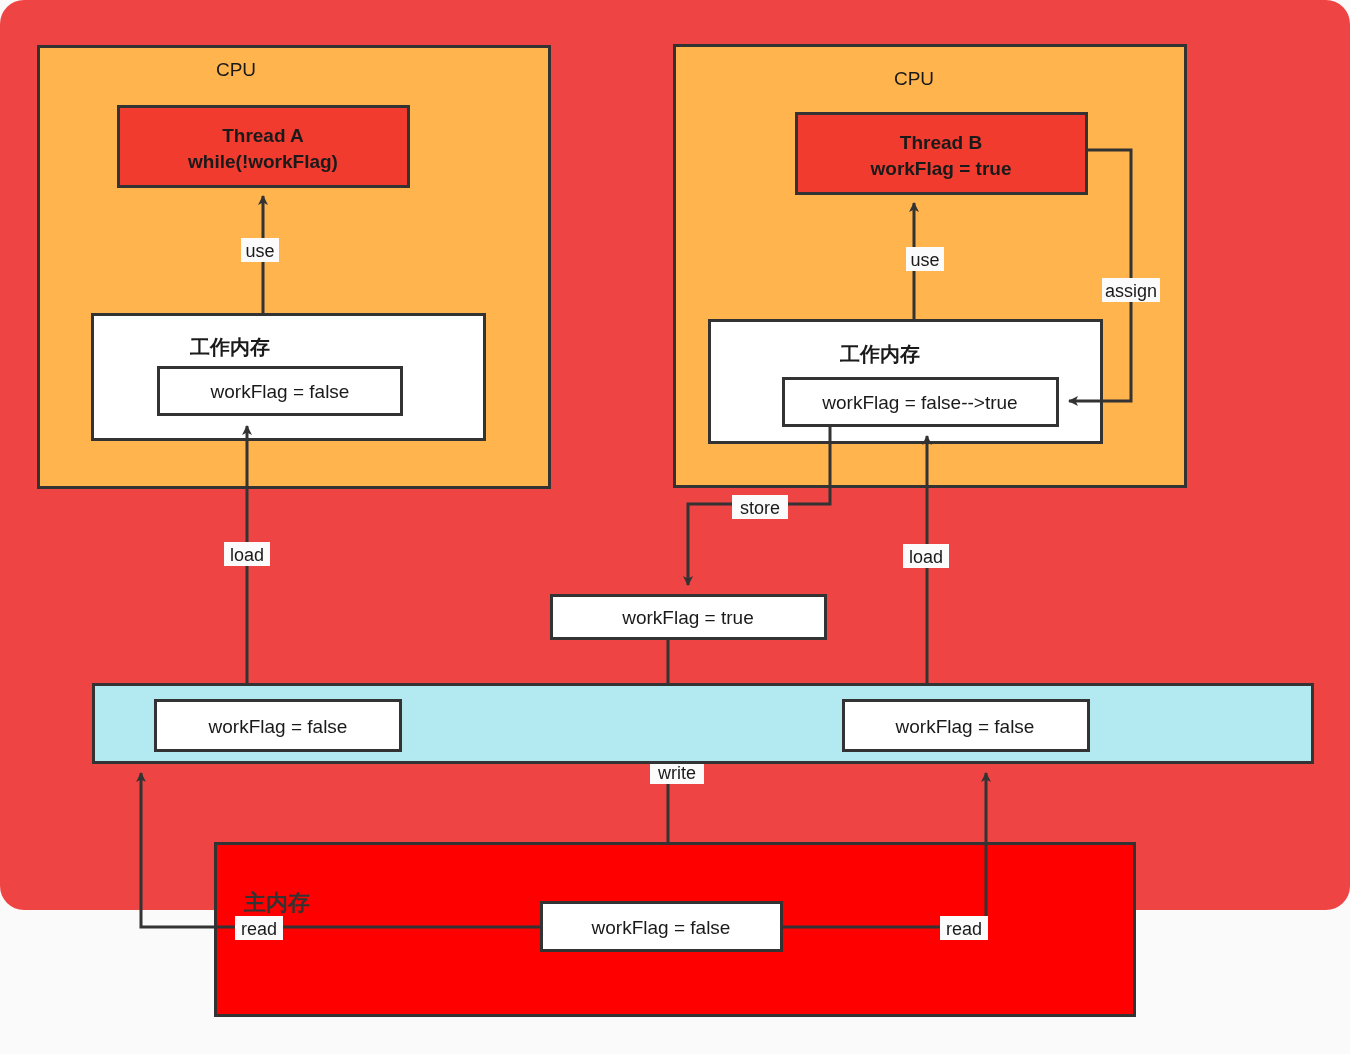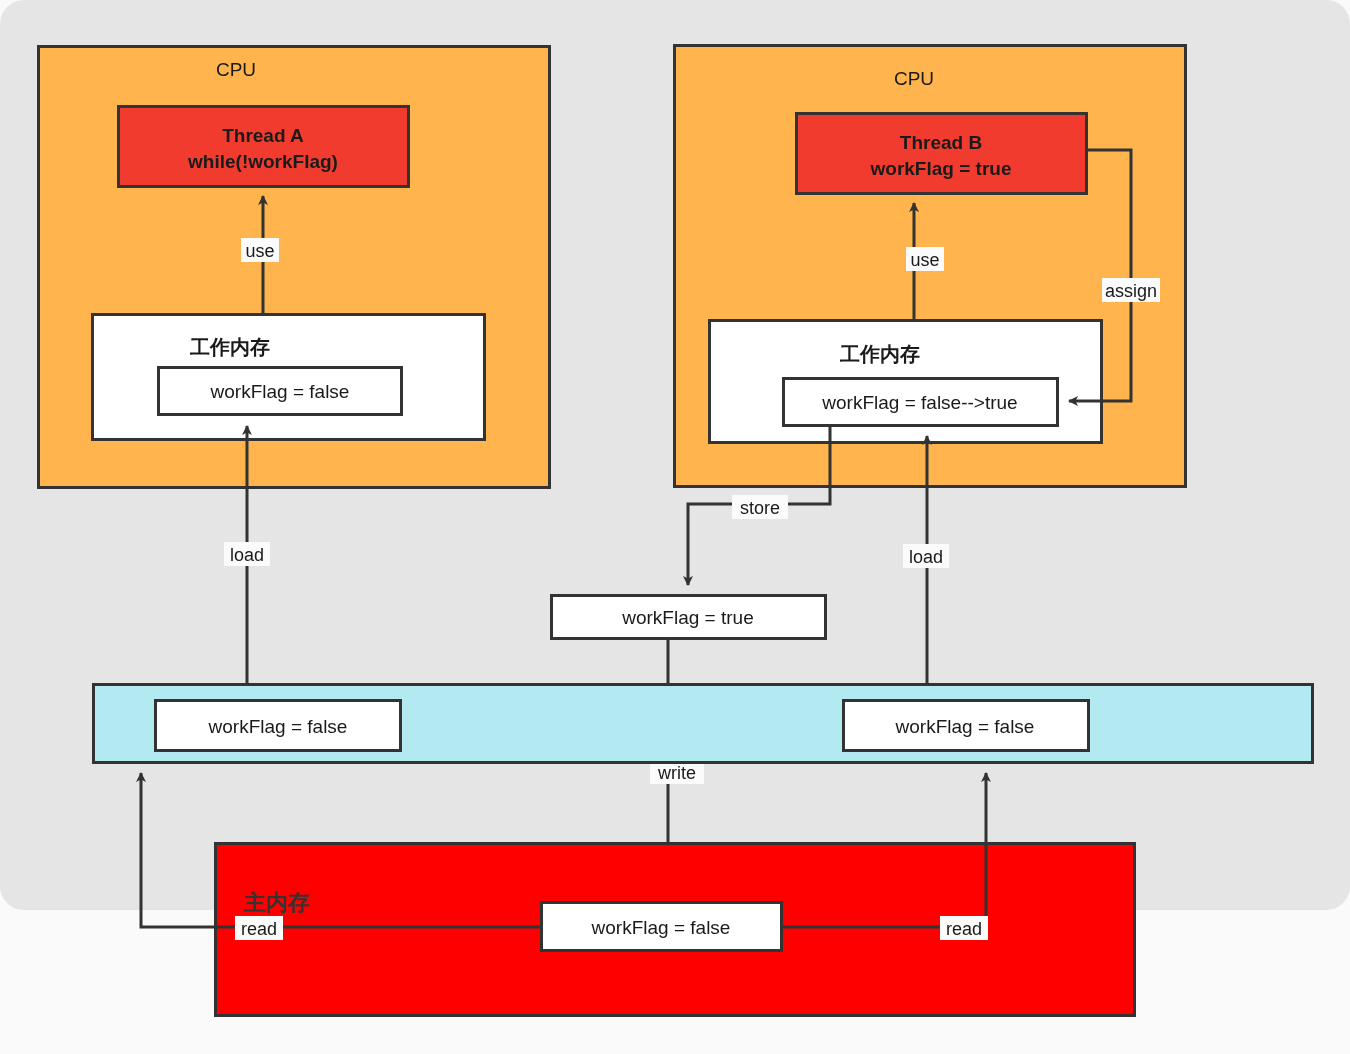--- a/index.html
+++ b/index.html
@@ -11,21 +11,21 @@
   body {
     width: 1350px;
     height: 1054px;
     font-family: "Liberation Sans", sans-serif;
     overflow: hidden;
   }
   #diagram-root {
     position: relative;
     width: 1350px;
     height: 910px;
-    background: #e5e5e5;
+    background: #ef4444;
     border-radius: 24px;
   }
   svg.diagram {
     position: absolute;
     left: 0;
     top: 0;
     width: 1350px;
     height: 1054px;
     display: block;
   }

